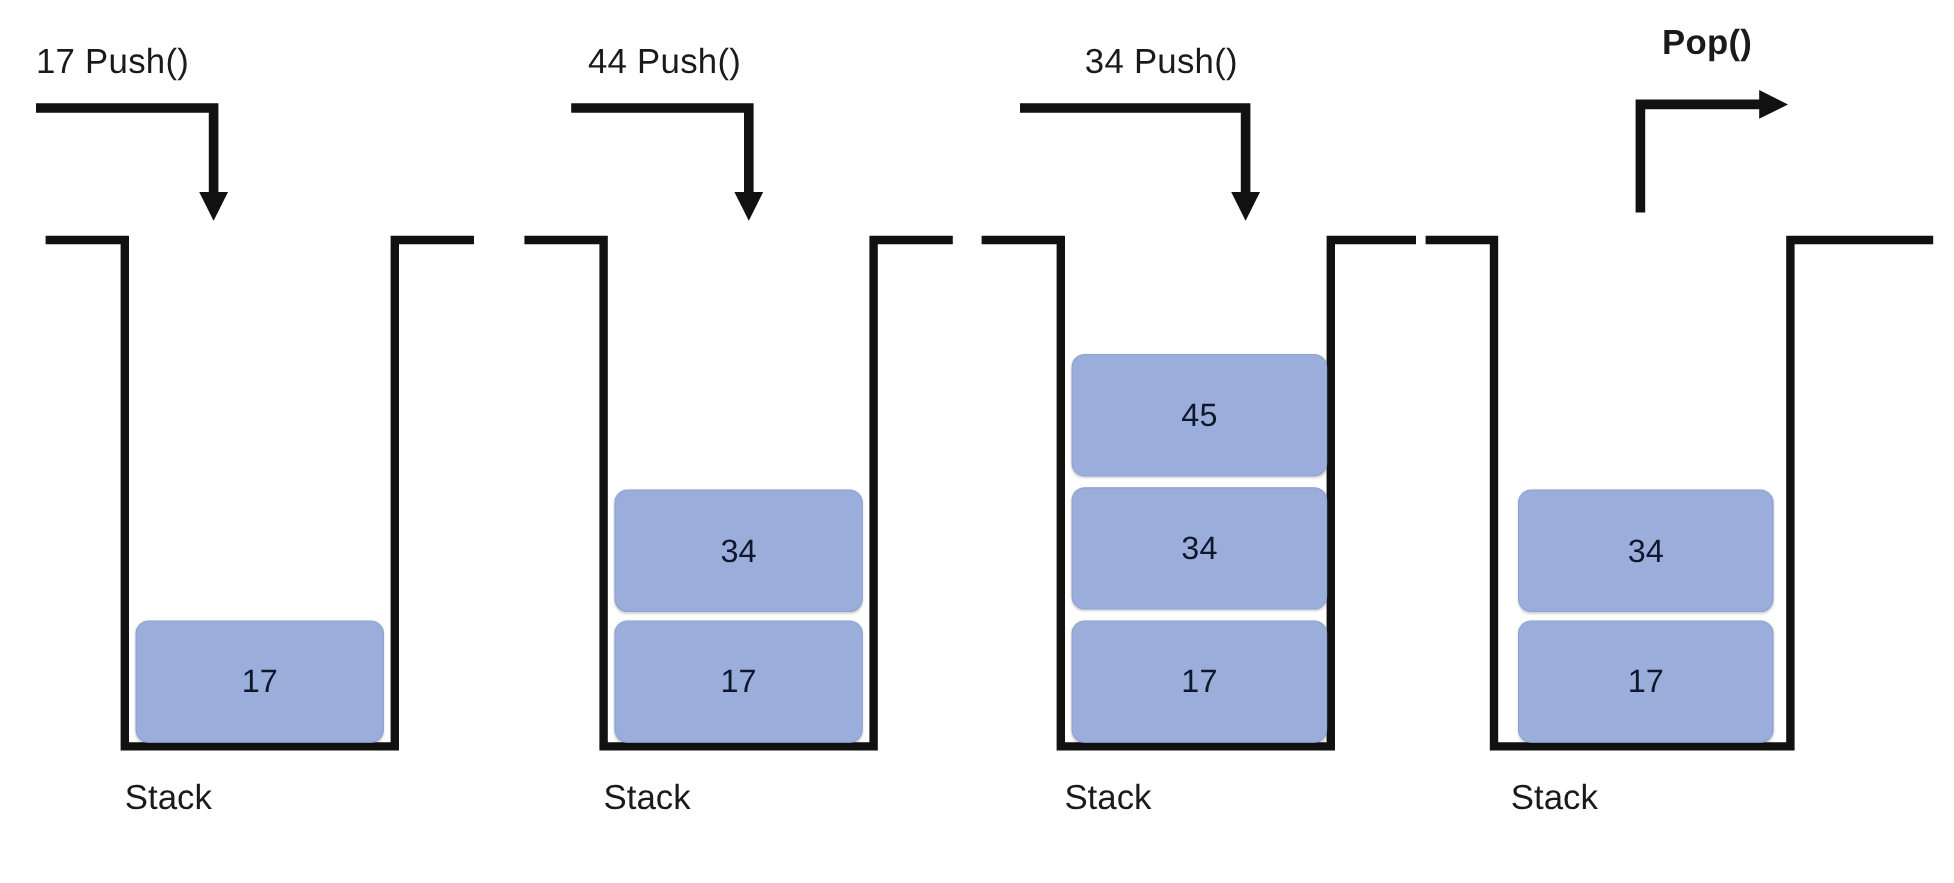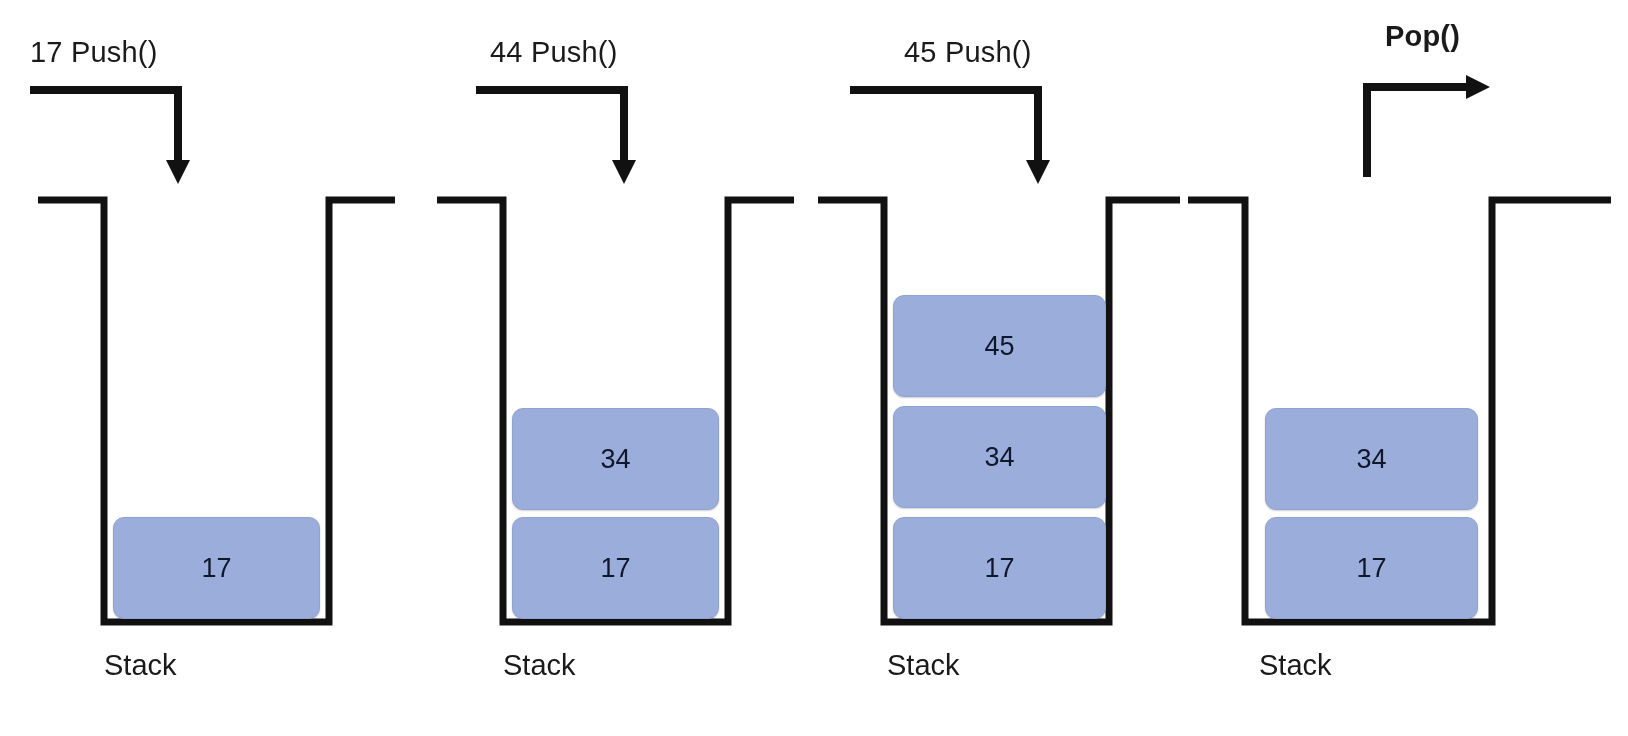--- a/index.html
+++ b/index.html
@@ -105,21 +105,21 @@
     </svg>
 
     <div class="block" style="left:108px; top:396px; width:207px; height:102px;">34</div>
     <div class="block" style="left:108px; top:505px; width:207px; height:102px;">17</div>
 
     <div class="caption" style="left:99px; top:637px; width:225px;">Stack</div>
   </div>
 
   <div class="panel" style="left:790px; width:410px;">
 
-    <div class="op-label" style="left:114px; top:24px;">45 Push()</div>
+    <div class="op-label" style="left:114px; top:24px;">34 Push()</div>
 
     <svg class="arrow-svg" style="left:50px; top:60px;" width="230" height="120" viewBox="0 0 230 120">
       <path d="M 10 18 L 198 18 L 198 96" fill="none" stroke="#111111" stroke-width="8" stroke-linecap="butt" stroke-linejoin="miter"></path>
       <path d="M 198 112 L 186 88 L 210 88 Z" fill="#111111"></path>
     </svg>
 
     <svg class="stack-svg" style="left:25px; top:180px;" width="370" height="445" viewBox="0 0 370 445">
       <path d="M 3 8 L 69 8 L 69 430 L 294 430 L 294 8 L 365 8" fill="none" stroke="#111111" stroke-width="7" stroke-linecap="butt" stroke-linejoin="miter"></path>
     </svg>
 

